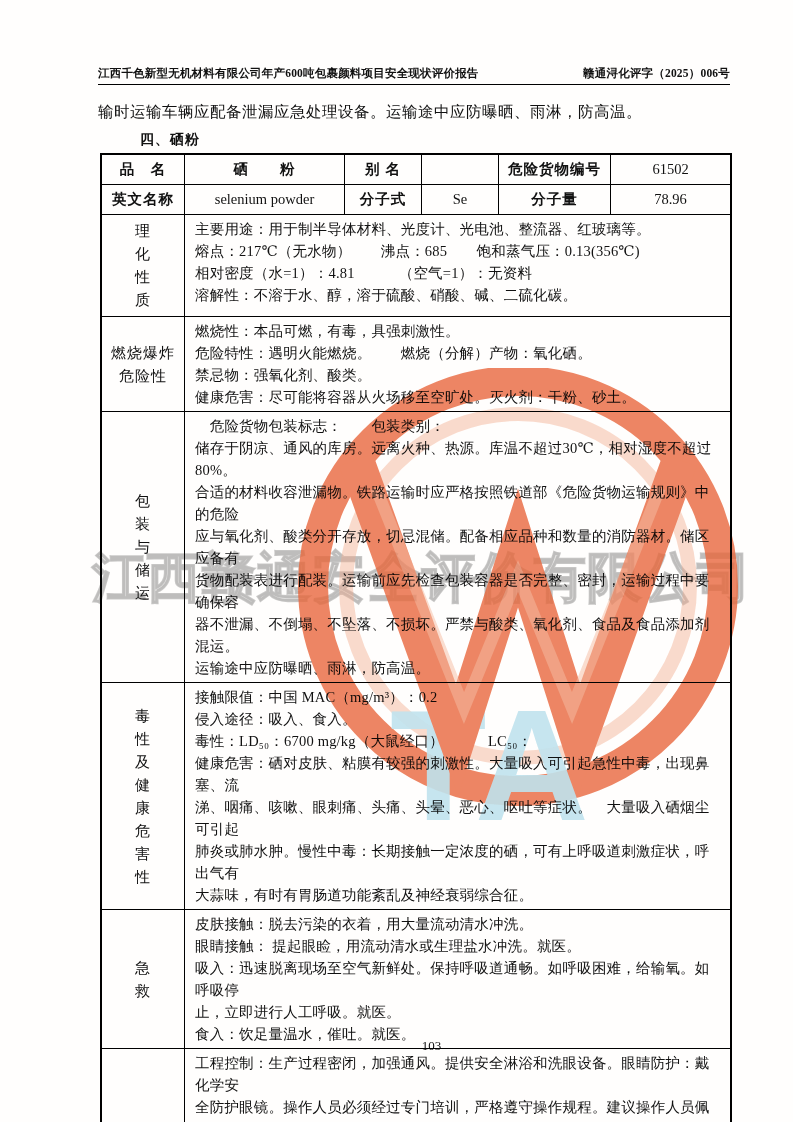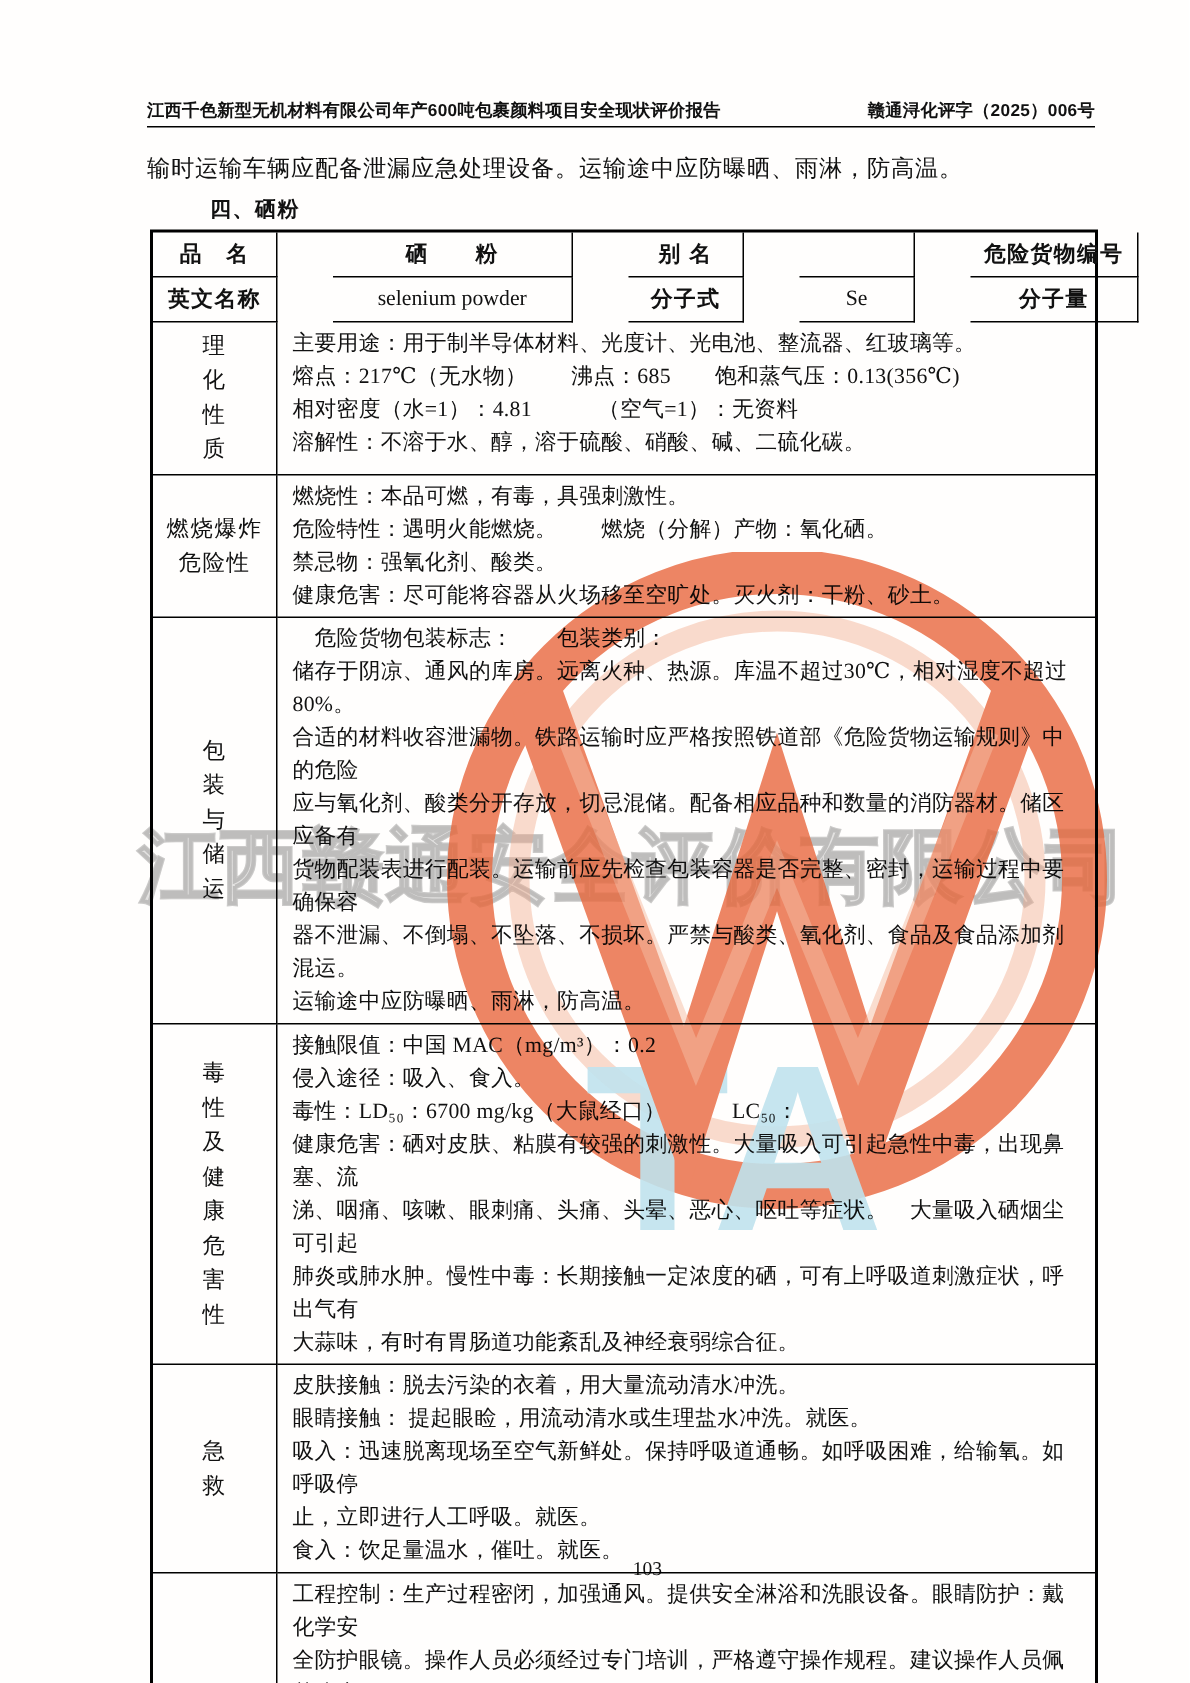--- a/index.html
+++ b/index.html
@@ -8,21 +8,21 @@
     width:793px;height:1122px;
     background:#fffefd;
     font-family:"Liberation Serif","DejaVu Serif",serif;
     color:#111;
     overflow:hidden;
   }
   
   .header{
     position:absolute;left:98px;right:63px;top:66px;
     display:flex;justify-content:space-between;align-items:flex-end;
-    font-family:Liberation Sans, sans-serif;
+    font-family:Liberation Serif, serif;
     font-weight:bold;font-size:11.5px;letter-spacing:.2px;
     border-bottom:1.5px solid #000;padding-bottom:3px;
   }
   
   .intro{
     position:absolute;left:98px;right:60px;top:102px;
     font-size:15.5px;letter-spacing:.5px;
   }
   .section-title{
     position:absolute;left:140px;top:131px;
@@ -31,21 +31,20 @@
   }
   
   .sheet{
     position:absolute;left:100px;top:153px;width:628px;
     border:2px solid #000;
     z-index:1;
   }
   .grid-row{
     display:grid;
     grid-template-columns:83px 160px 77px 77px 112px 1fr;
-    gap:37px;
   }
   .grid-row > div{
     border-right:1px solid #000;border-bottom:1px solid #000;
     display:flex;align-items:center;justify-content:center;
     min-height:29px;font-size:14.5px;
   }
   .grid-row > div:last-child{border-right:none;}
   .hd{font-family:"Liberation Sans","DejaVu Sans",sans-serif;font-weight:bold;letter-spacing:1px;}
   .val{font-size:14.5px;}
   .trow{

